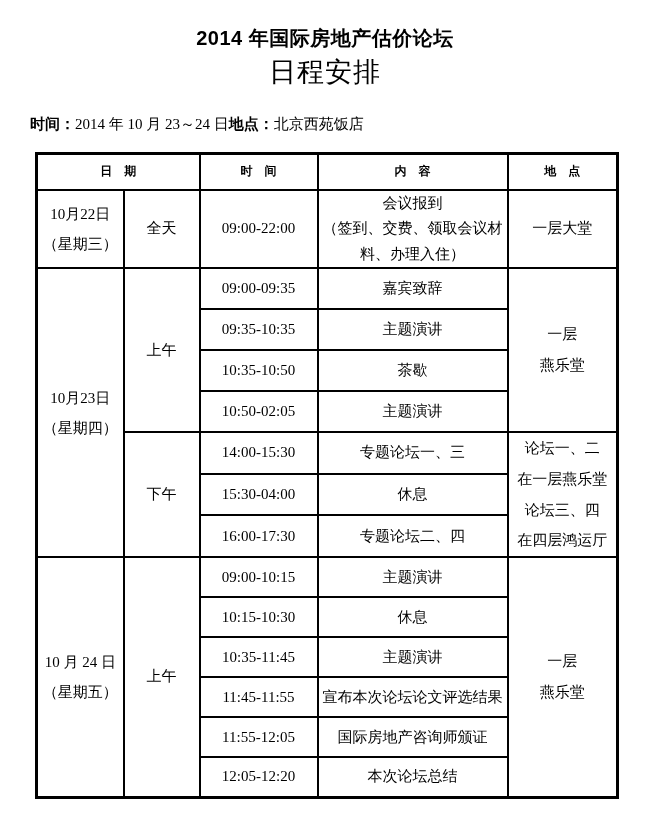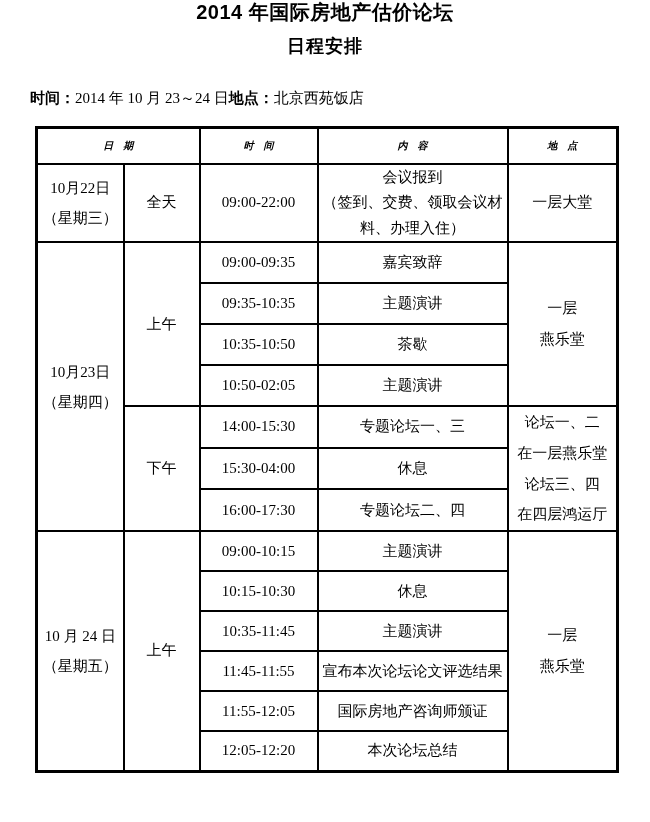--- a/index.html
+++ b/index.html
@@ -9,32 +9,33 @@
     height: 822px;
     margin: 0 auto;
     background: #ffffff;
     color: #000000;
     font-family: "Liberation Serif", "DejaVu Serif", serif;
     overflow: hidden;
     box-sizing: border-box;
   }
   .doc-title {
     margin: 0;
+    padding-top: 26px;
     font-family: "Liberation Sans", "DejaVu Sans", sans-serif;
     font-weight: 700;
     font-size: 20px;
     line-height: 24px;
     text-align: center;
     letter-spacing: 0.5px;
   }
   .doc-subtitle {
     margin: 10px 0 0 0;
     font-family: "Liberation Sans", "DejaVu Sans", sans-serif;
-    font-weight: 700;
-    font-size: 18px;
+    font-weight: 400;
+    font-size: 27px;
     line-height: 24px;
     text-align: center;
     letter-spacing: 1px;
   }
   .info-row {
     margin-top: 30px;
     padding: 0 57px 0 30px;
     display: flex;
     font-size: 15px;
     line-height: 20px;
@@ -52,22 +53,21 @@
     border: 2px solid #000;
     text-align: center;
     vertical-align: middle;
     padding: 0 2px;
     font-size: 15px;
     white-space: pre-line;
     overflow: hidden;
   }
   table.schedule th {
     font-weight: 700;
-    font-size: 10px;
-    font-style: italic;
+    font-size: 12px;
   }
   tr.hdr      { height: 36px; }
   tr.tall     { height: 78px; margin-left: 11px; }
   tr.std41    { height: 41px; }
   tr.std40    { height: 40px; }
   td.multiline { line-height: 2.0; }
   td.content-wrap { line-height: 1.7; }
   td.place-multi { line-height: 2.05; }
 </style>
 </head>

